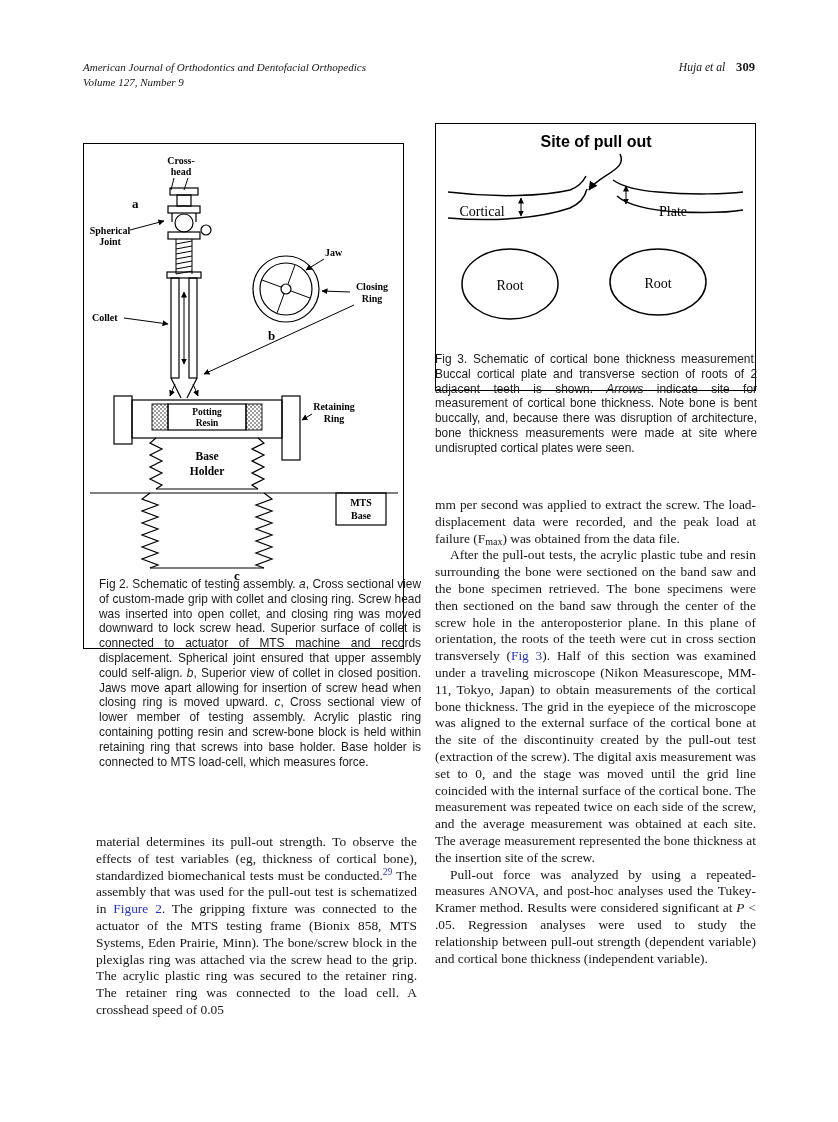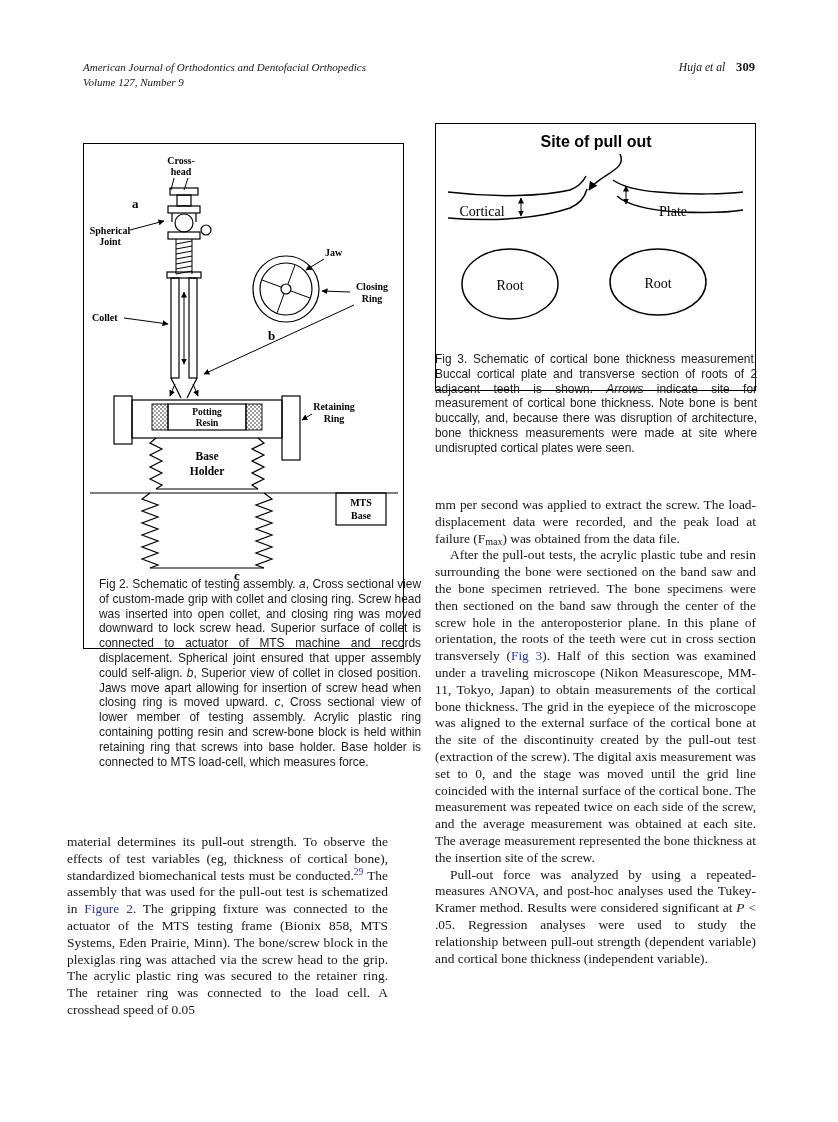--- a/index.html
+++ b/index.html
@@ -23,21 +23,21 @@
 
   
   .caption { font-family:"Liberation Sans", sans-serif; font-size:11.9px; line-height:14.8px; text-align:justify; color:#1b1b1b; }
   #fig2-caption { left:99px; top:577px; width:322px; }
   #fig3-caption { left:435px; top:352px; width:322px; }
   .caption .b { font-weight:normal; }
   .caption .i { font-style:italic; }
 
   
   .body { font-size:13.4px; line-height:16.8px; text-align:justify; }
-  #left-body { left:67px; top:834px; width:321px; }
+  #left-body { left:96px; top:834px; width:321px; }
   #right-body { left:435px; top:497px; width:321px; }
   .body p { margin:0; }
   .body p.indent { text-indent:15px; }
   .link { color:var(--link, #2433be); }
   sup { font-size:9.5px; line-height:0; vertical-align:baseline; position:relative; top:-4.5px; }
   sub { font-size:10px; line-height:0; vertical-align:baseline; position:relative; top:2.5px; }
 
   
   svg { display:block; }
   svg text { font-family:"Liberation Serif", serif; fill:#000; }

